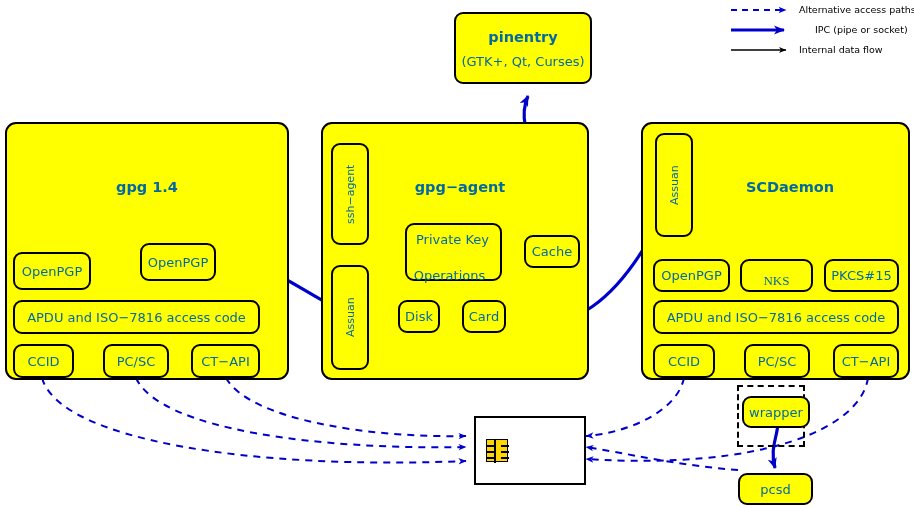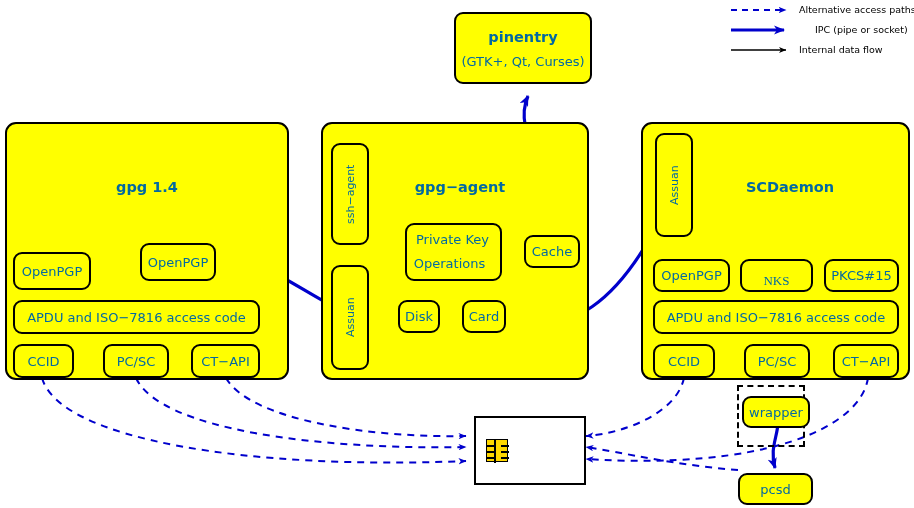--- a/index.html
+++ b/index.html
@@ -130,21 +130,21 @@
   <div class="lbl title" style="left:360px;top:176px;width:200px;height:22px;">gpg−agent</div>
 
   <div class="box rbox" style="left:331px;top:143px;width:38px;height:102px;"></div>
   <div class="lbl vert" style="left:331px;top:143px;width:38px;height:102px;">ssh−agent</div>
 
   <div class="box rbox" style="left:331px;top:265px;width:38px;height:105px;"></div>
   <div class="lbl vert" style="left:331px;top:265px;width:38px;height:105px;">Assuan</div>
 
   <div class="box rbox" style="left:405px;top:223px;width:97px;height:58px;"></div>
   <div class="lbl small" style="left:405px;top:228px;width:95px;height:22px;">Private Key</div>
-  <div class="lbl small" style="left:405px;top:252px;width:89px;height:22px;">Operations</div>
+  <div class="lbl small" style="left:405px;top:264px;width:89px;height:22px;">Operations</div>
 
   <div class="box rbox" style="left:524px;top:235px;width:56px;height:33px;"></div>
   <div class="lbl small" style="left:524px;top:235px;width:56px;height:33px;">Cache</div>
 
   <div class="box rbox" style="left:398px;top:300px;width:42px;height:33px;"></div>
   <div class="lbl small" style="left:398px;top:300px;width:42px;height:33px;">Disk</div>
 
   <div class="box rbox" style="left:462px;top:300px;width:44px;height:33px;"></div>
   <div class="lbl small" style="left:462px;top:300px;width:44px;height:33px;">Card</div>
 

